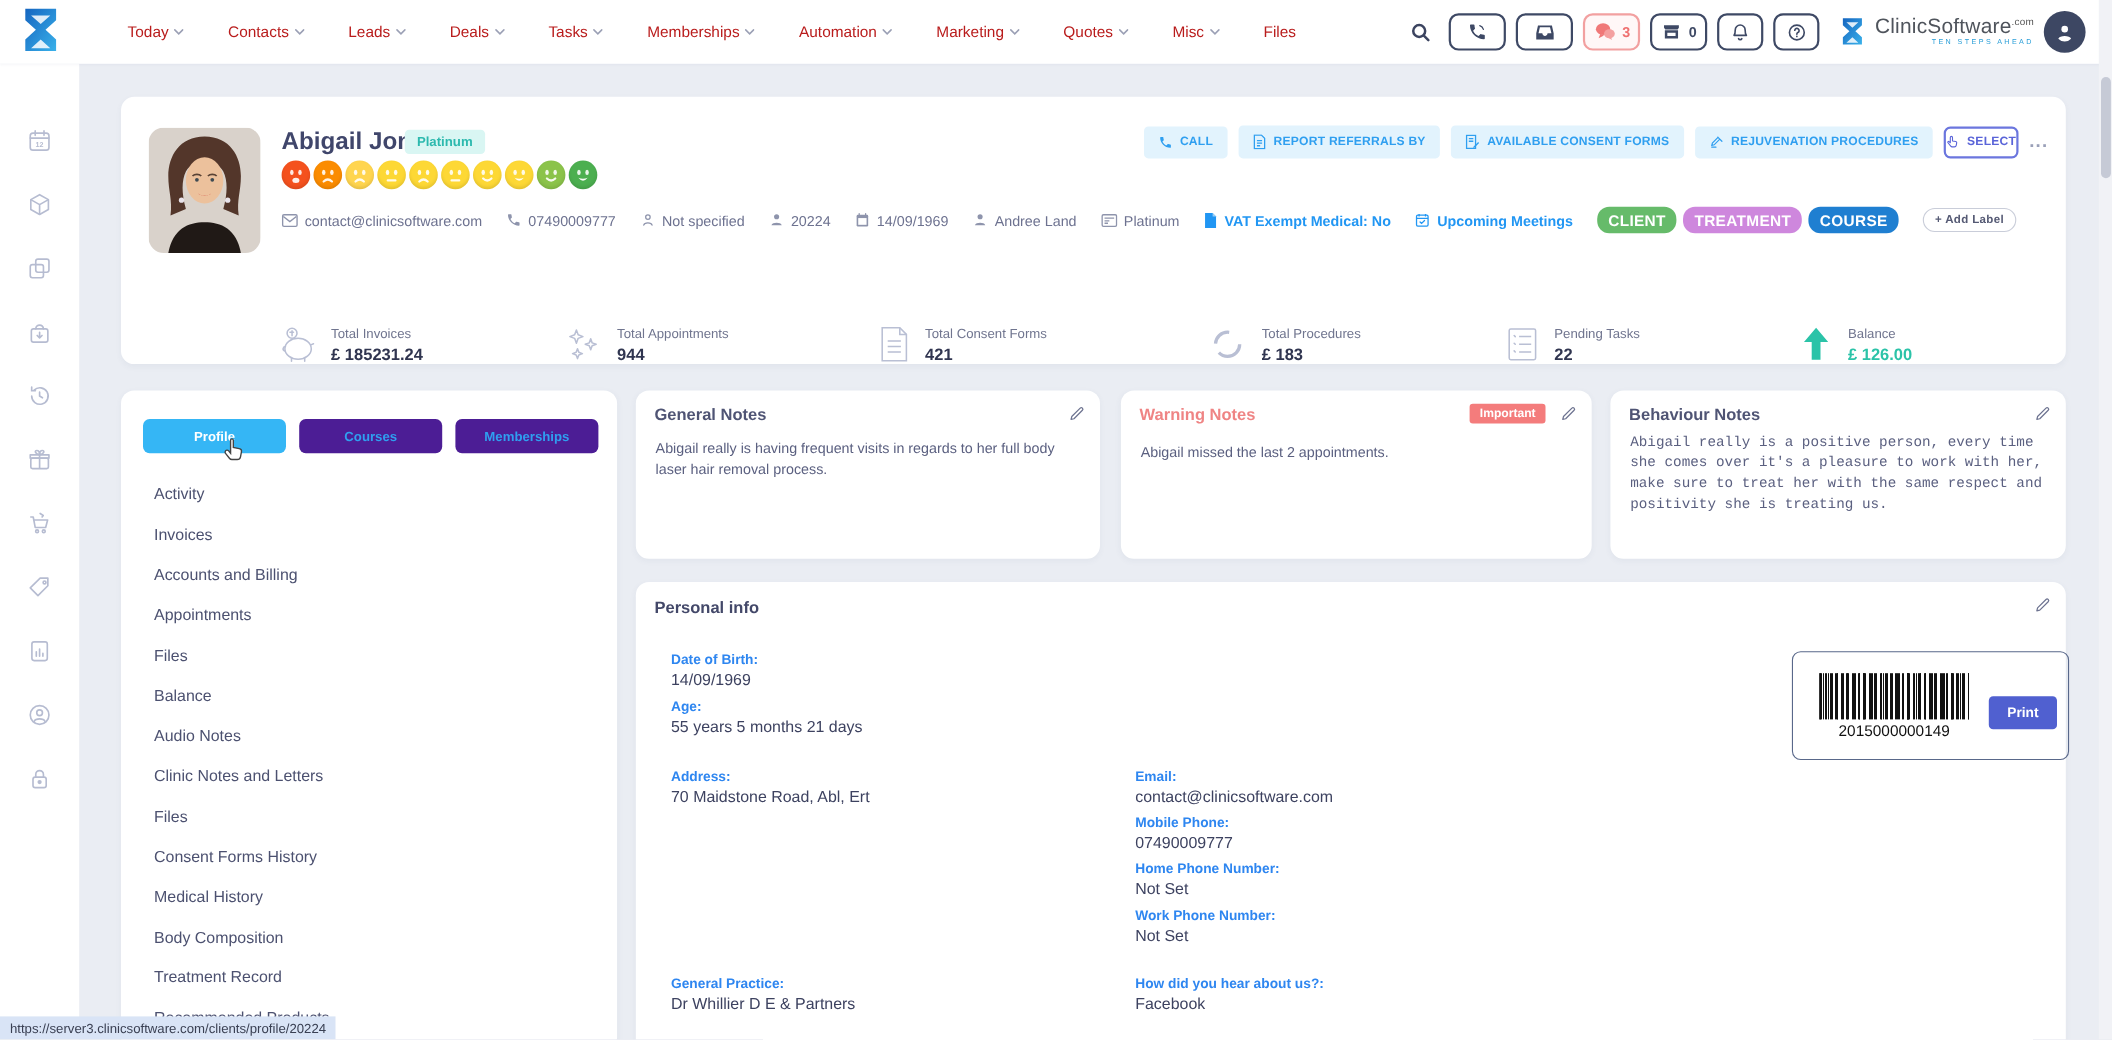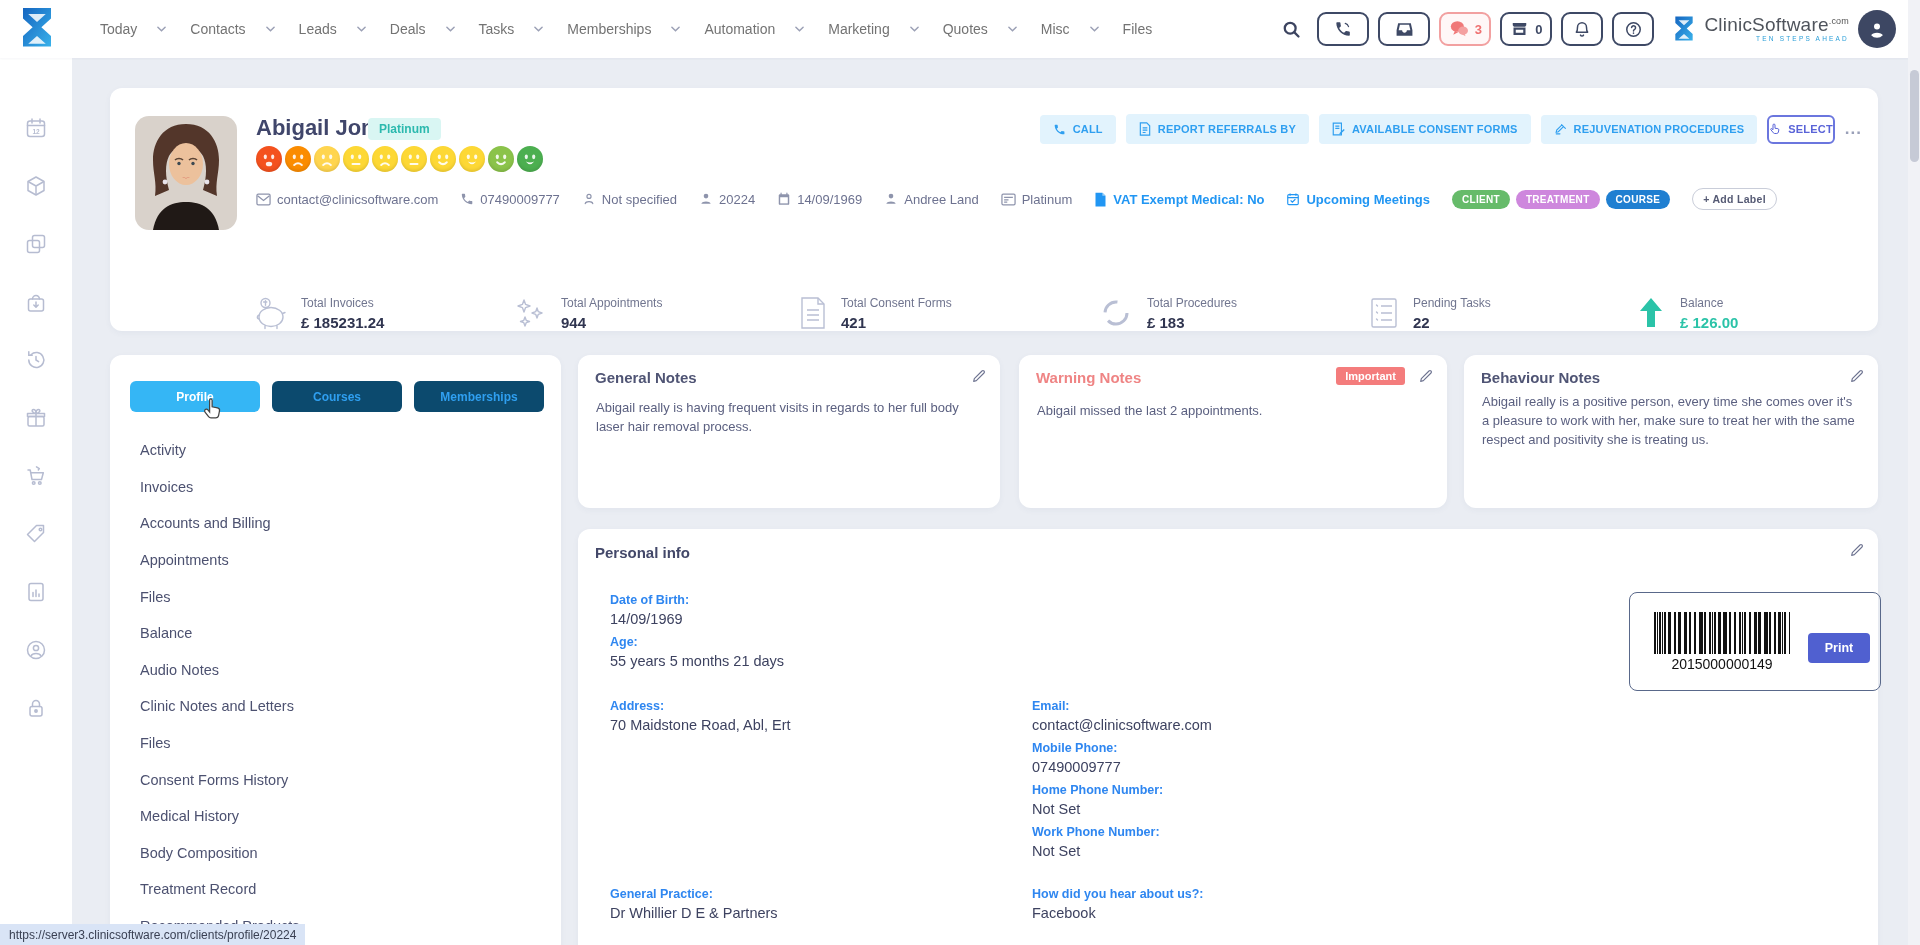--- a/index.html
+++ b/index.html
@@ -4,21 +4,21 @@
 <style>
   html,body{margin:0;padding:0;background:#eceef4;}
   .screen{position:relative;width:1920px;height:945px;overflow:hidden;background:#eaedf3;
     font-family:"Liberation Sans",sans-serif;color:#4c5170;}
   svg{display:block}
   
   .topbar{position:absolute;left:0;top:0;width:1920px;height:58px;background:#fff;z-index:20;
     box-shadow:0 1px 2px rgba(60,70,110,.05);}
   .brandmark{position:absolute;left:16px;top:5px;}
   .nav{position:absolute;left:100px;top:0;height:58px;display:flex;align-items:center;gap:24px;}
-  .nav-item{display:flex;align-items:center;gap:20px;font-size:14px;color:#737373;cursor:pointer;white-space:nowrap;}
+  .nav-item{display:flex;align-items:center;gap:5px;font-size:14px;color:#b91c1c;cursor:pointer;white-space:nowrap;margin-left:16px;}
   .chev{width:9px;height:6px;}
   .topright{position:absolute;right:24px;top:0;height:58px;display:flex;align-items:center;gap:9px;}
   .icon-btn{height:34px;min-width:52px;border:2px solid #3e4965;border-radius:9px;background:#fff;
     display:flex;align-items:center;justify-content:center;gap:6px;cursor:pointer;box-sizing:border-box;}
   .icon-btn.sq{min-width:42px;}
   .icon-btn.chat{border-color:#f2a0a0;background:#fff7f7;color:#ef7070;font-weight:bold;font-size:13px;}
   .count-dark{font-size:13px;font-weight:bold;color:#3e4965;}
   .brand{display:flex;align-items:center;gap:7px;margin-left:8px;cursor:pointer;}
   .brand-text{line-height:1;}
   .brand-name{font-size:19px;color:#4f545c;letter-spacing:.2px;}
@@ -35,37 +35,37 @@
   .photo{position:absolute;left:25px;top:28px;width:102px;height:114px;border-radius:14px;overflow:hidden;}
   .client-name{position:absolute;left:146px;top:27px;font-size:22px;font-weight:bold;color:#40466b;}
   .tier{position:absolute;left:258px;top:30px;background:#d9f6f3;color:#2cb9ae;font-size:12px;font-weight:bold;
     padding:4px 11px;border-radius:4px;}
   .mood-row{position:absolute;left:146px;top:58px;display:flex;gap:3px;}
   .mood{width:26px;height:26px;border-radius:50%;box-shadow:inset 0 -2px 3px rgba(0,0,0,.10);cursor:pointer;}
   .contact-row{position:absolute;left:146px;top:100px;display:flex;align-items:center;gap:22px;font-size:13px;color:#6d7290;white-space:nowrap;}
   .c-item{display:flex;align-items:center;gap:6px;}
   .c-item.blue{color:#2196f3;font-weight:bold;cursor:pointer;}
   .chips{display:flex;gap:6px;align-items:center;}
-  .chip{font-size:10px;font-weight:bold;color:#fff;padding:4px 10px;border-radius:11px;cursor:pointer;letter-spacing:.3px;}
+  .chip{font-size:14px;font-weight:bold;color:#fff;padding:4px 10px;border-radius:11px;cursor:pointer;letter-spacing:.3px;}
   .chip.green{background:#66bb6a;} .chip.purple{background:#ce87dd;} .chip.blue{background:#1f7fd1;text-align:center;}
   .chip.add{background:#fff;color:#555a74;border:1px solid #c9cdd9;font-size:10.5px;}
   .actions{position:absolute;right:16px;top:26px;display:flex;align-items:center;gap:10px;}
   .act-btn{display:flex;align-items:center;gap:7px;background:#e2f3fd;color:#2f9ff0;font-size:11px;font-weight:bold;
     padding:8px 13px;border-radius:4px;cursor:pointer;white-space:nowrap;letter-spacing:.2px;}
   .act-btn.select{background:#fff;border:2px solid #6b76de;color:#5a64d8;border-radius:6px;padding:6px 0;}
   .more-dots{color:#9aa0b8;font-size:17px;font-weight:bold;cursor:pointer;letter-spacing:1px;}
   .stats{position:absolute;left:0;top:208px;width:100%;height:70px;}
   .stat{position:absolute;display:flex;align-items:flex-start;gap:13px;}
   .stat-label{font-size:12px;color:#70758f;margin-bottom:4px;white-space:nowrap;}
   .stat-value{font-size:15px;font-weight:bold;color:#303550;}
   .stat.teal .stat-value{color:#2bc3a8;}
   
   .left-card{left:110px;top:355px;width:451px;height:600px;}
   .tabs{position:absolute;left:20px;top:26px;display:flex;gap:12px;}
-  .tab{width:130px;height:31px;border-radius:6px;background:#0c4a6e;color:#2f9ff0;font-size:12px;font-weight:bold;
+  .tab{width:130px;height:31px;border-radius:6px;background:#4c1d95;color:#2f9ff0;font-size:12px;font-weight:bold;
     display:flex;align-items:center;justify-content:center;cursor:pointer;}
   .tab.active{background:#35b6f5;color:#fff;}
   .menu{position:absolute;left:30px;top:77px;right:20px;}
   .menu-item{height:36.6px;display:flex;align-items:center;font-size:14.5px;color:#4c5170;cursor:pointer;}
   
   .note-title{position:absolute;left:17px;top:14px;font-size:15px;font-weight:bold;color:#4f5474;}
   .note-title.warn{color:#ef8484;}
   .note-body{position:absolute;left:18px;right:16px;font-size:13px;line-height:1.45;color:#5b6080;}
   .pencil{position:absolute;right:13px;top:13px;cursor:pointer;}
   .imp-badge{position:absolute;right:42px;top:12px;background:#f47c7c;color:#fff;font-size:11px;font-weight:bold;
@@ -692,21 +692,21 @@
     <div class="note-body" style="top:47px;">Abigail missed the last 2 appointments.</div>
   </div>
 
   <div class="card" style="left:1464px;top:355px;width:414px;height:153px;">
     <div class="note-title">Behaviour Notes</div>
     <span class="pencil">
         <svg width="16" height="16" viewBox="0 0 24 24" fill="none" stroke="#6d7390" stroke-width="1.7" stroke-linejoin="round">
           <path d="M4 20l1-4L16.5 4.5a2.1 2.1 0 0 1 3 3L8 19l-4 1z"></path>
         </svg>
       </span>
-    <div class="note-body" style="top:38px;">Abigail really is a positive person, every time she comes over it's a pleasure to work with her, make sure to treat her with the same respect and positivity she is treating us.</div>
+    <div class="note-body" style="top:38px;font-family:Liberation Mono, monospace;">Abigail really is a positive person, every time she comes over it's a pleasure to work with her, make sure to treat her with the same respect and positivity she is treating us.</div>
   </div>
 
   <div class="card personal-card">
     <div class="p-title">Personal info</div>
     <span class="pencil">
         <svg width="16" height="16" viewBox="0 0 24 24" fill="none" stroke="#6d7390" stroke-width="1.7" stroke-linejoin="round">
           <path d="M4 20l1-4L16.5 4.5a2.1 2.1 0 0 1 3 3L8 19l-4 1z"></path>
         </svg>
       </span>
 

